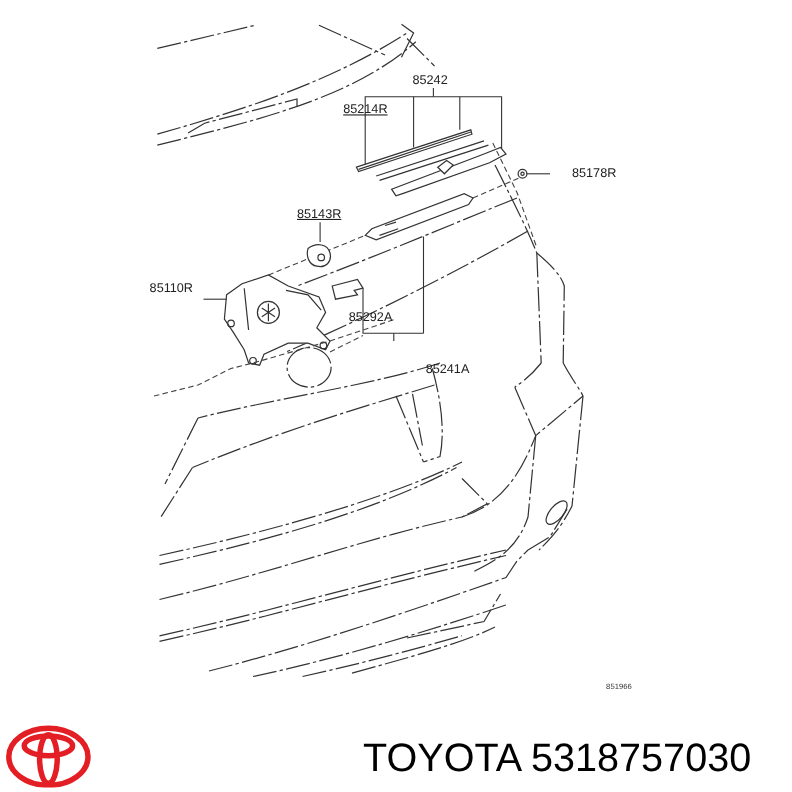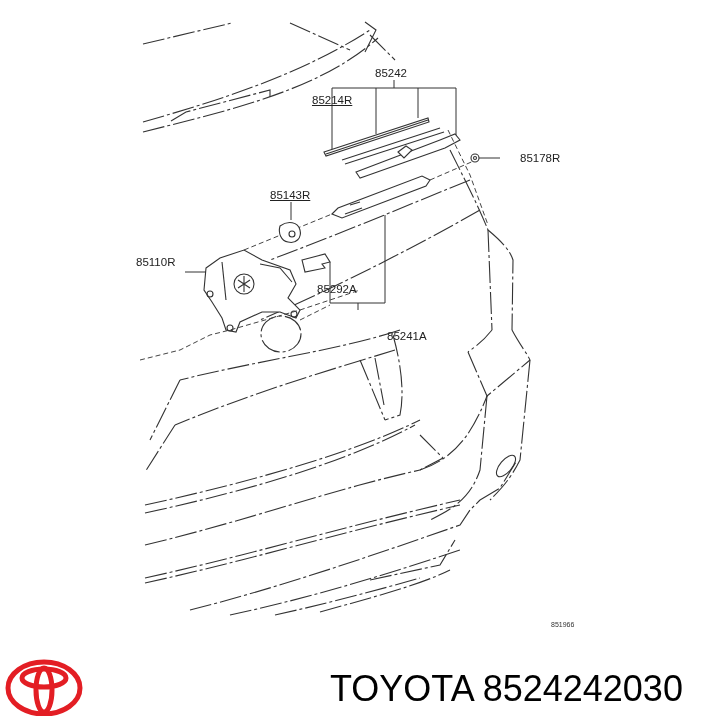--- a/index.html
+++ b/index.html
@@ -127,13 +127,13 @@
 </div>
 
 <div class="logo">
   <svg width="80" height="60" viewBox="0 0 80 60">
     <ellipse cx="40" cy="32" rx="36" ry="26" fill="none" stroke="#e31e24" stroke-width="5"></ellipse>
     <ellipse cx="40" cy="22" rx="22" ry="9" fill="none" stroke="#e31e24" stroke-width="5"></ellipse>
     <ellipse cx="40" cy="34" rx="8" ry="22" fill="none" stroke="#e31e24" stroke-width="5"></ellipse>
   </svg>
 </div>
 
-<div class="footer-title">TOYOTA 8524242030</div>
+<div class="footer-title">TOYOTA 5318757030</div>
 
 </body></html>

